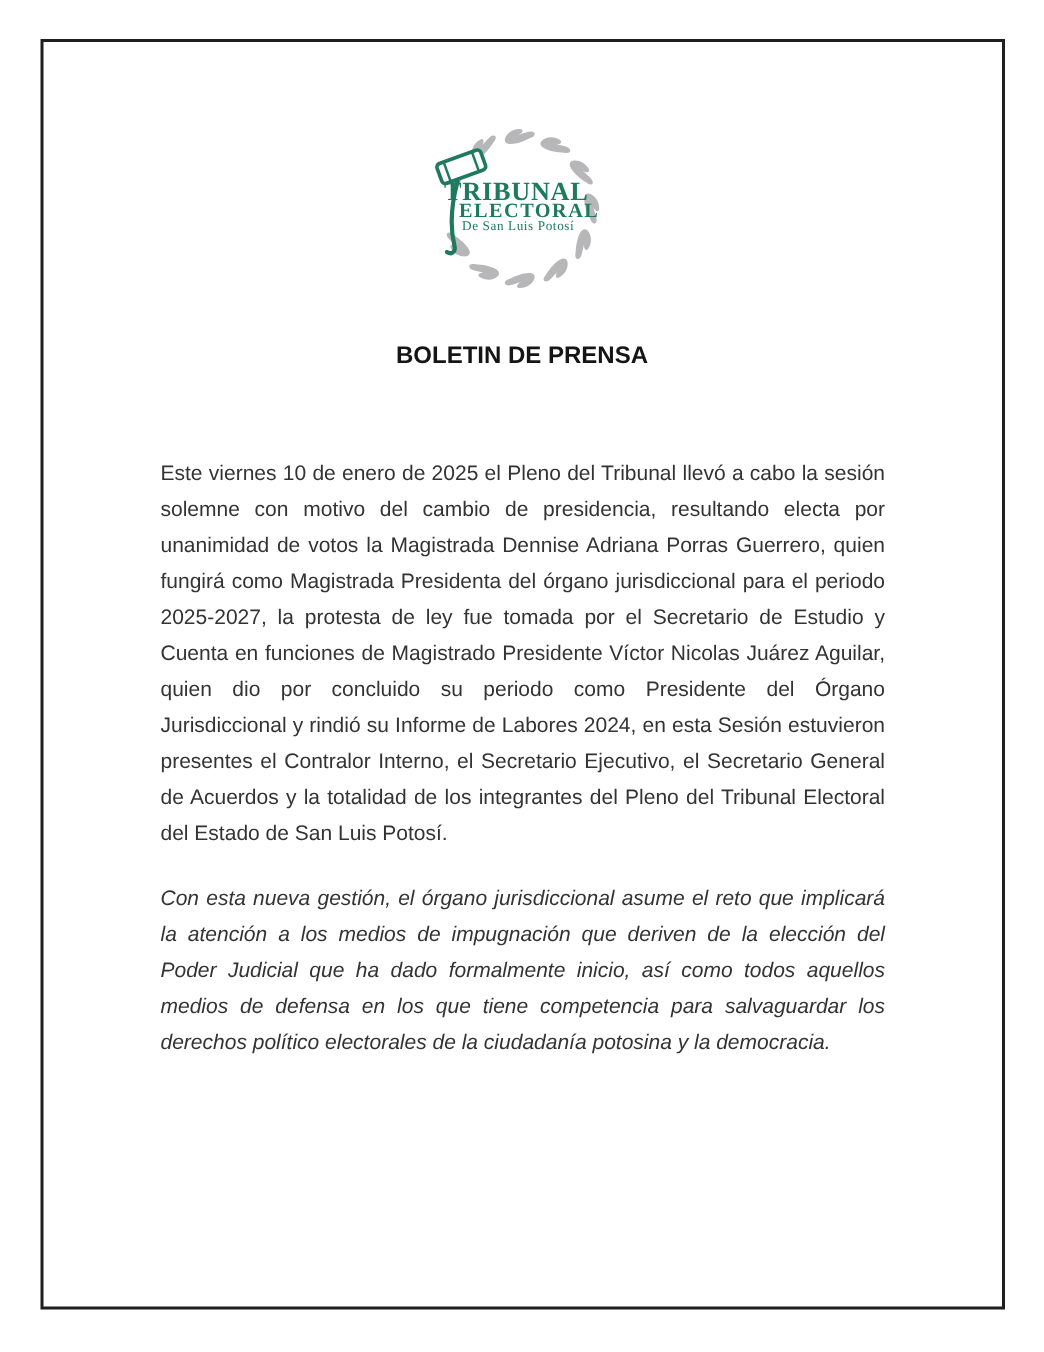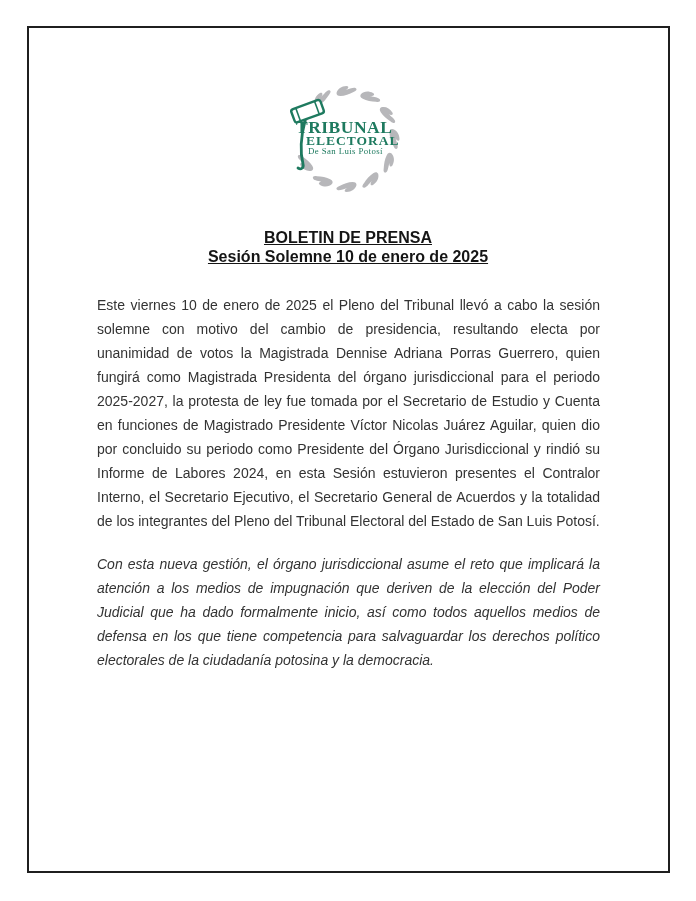--- a/index.html
+++ b/index.html
@@ -17,27 +17,27 @@
   .ring use{fill:var(--ring-gray,#b7b7ba);}
   .gavel rect{fill:#ffffff;stroke:var(--green,#1e7a5f);stroke-width:2.4;}
   .gavel line{stroke:var(--green,#1e7a5f);stroke-width:1.6;}
   .gavel .handle{fill:none;stroke:var(--green,#1e7a5f);stroke-width:2.8;stroke-linecap:round;}
   .logo text{fill:var(--green,#1e7a5f);font-family:"Liberation Serif",serif;}
   .logo .t1{font-size:17.5px;font-weight:bold;letter-spacing:0.5px;}
   .logo .t2{font-size:13.5px;font-weight:bold;letter-spacing:1px;}
   .logo .t3{font-size:8.8px;letter-spacing:0.4px;}
   .title-block{
     position:absolute;left:0;top:228px;width:696px;text-align:center;
-    font-weight:bold;font-size:16px;line-height:19px;color:#151515;text-decoration:underline;
+    font-weight:bold;font-size:16px;line-height:19px;color:#151515;
   }
   .body-text{
     position:absolute;left:95px;top:291px;width:507px;
     font-size:14px;line-height:24px;color:#333333;text-align:justify;
   }
-  .body-text p{margin:2px;}
+  .body-text p{margin:12px;}
   .body-text p + p{margin-top:19px;font-style:italic;}
 </style>
 </head>
 <body>
 
 <div class="frame"></div>
 
 <svg class="logo" viewBox="0 0 154 120" aria-hidden="true">
   <defs>
     <path id="hand" d="M -10 2 C -9 -2 -5 -5 0 -5 C 3 -5 2 -2 -1 -1 C 3 -2 7 -4 9 -3 C 11 -2 10 0 7 1 C 3 3 -2 5 -6 5 C -9 5 -10 4 -10 2 Z"></path>
@@ -63,19 +63,18 @@
       <line x1="39.5" y1="24" x2="39.5" y2="38"></line>
     </g>
   </g>
   <text class="t1" x="18" y="53">TRIBUNAL</text>
   <text class="t2" x="28" y="64.5">ELECTORAL</text>
   <text class="t3" x="30" y="73.5">De San Luis Potosí</text>
 </svg>
 
 <div class="title-block">
   <div>BOLETIN DE PRENSA</div>
-  <div>Sesión Solemne 10 de enero de 2025</div>
 </div>
 
 <div class="body-text">
   <p>Este viernes 10 de enero de 2025 el Pleno del Tribunal llevó a cabo la sesión solemne con motivo del cambio de presidencia, resultando electa por unanimidad de votos la Magistrada Dennise Adriana Porras Guerrero, quien fungirá como Magistrada Presidenta del órgano jurisdiccional para el periodo 2025-2027, la protesta de ley fue tomada por el Secretario de Estudio y Cuenta en funciones de Magistrado Presidente Víctor Nicolas Juárez Aguilar, quien dio por concluido su periodo como Presidente del Órgano Jurisdiccional y rindió su Informe de Labores 2024, en esta Sesión estuvieron presentes el Contralor Interno, el Secretario Ejecutivo, el Secretario General de Acuerdos y la totalidad de los integrantes del Pleno del Tribunal Electoral del Estado de San Luis Potosí.</p>
   <p>Con esta nueva gestión, el órgano jurisdiccional asume el reto que implicará la atención a los medios de impugnación que deriven de la elección del Poder Judicial que ha dado formalmente inicio, así como todos aquellos medios de defensa en los que tiene competencia para salvaguardar los derechos político electorales de la ciudadanía potosina y la democracia.</p>
 </div>
 
 </body></html>

